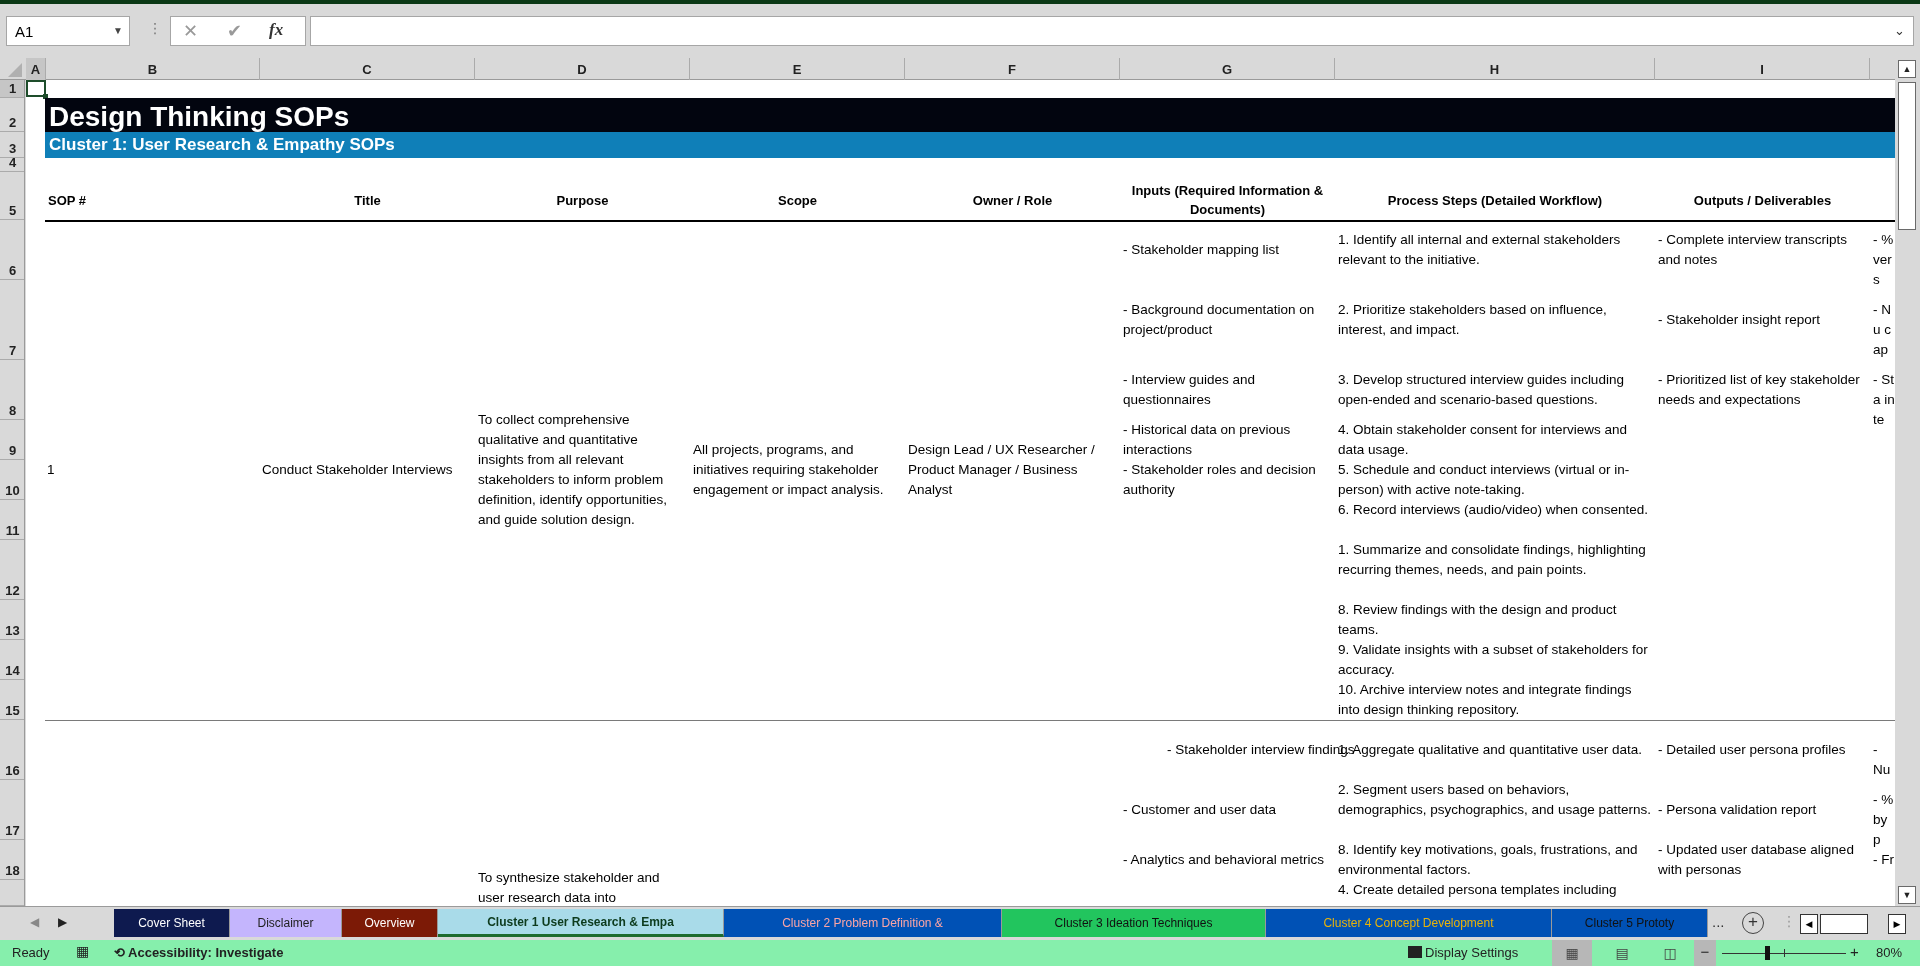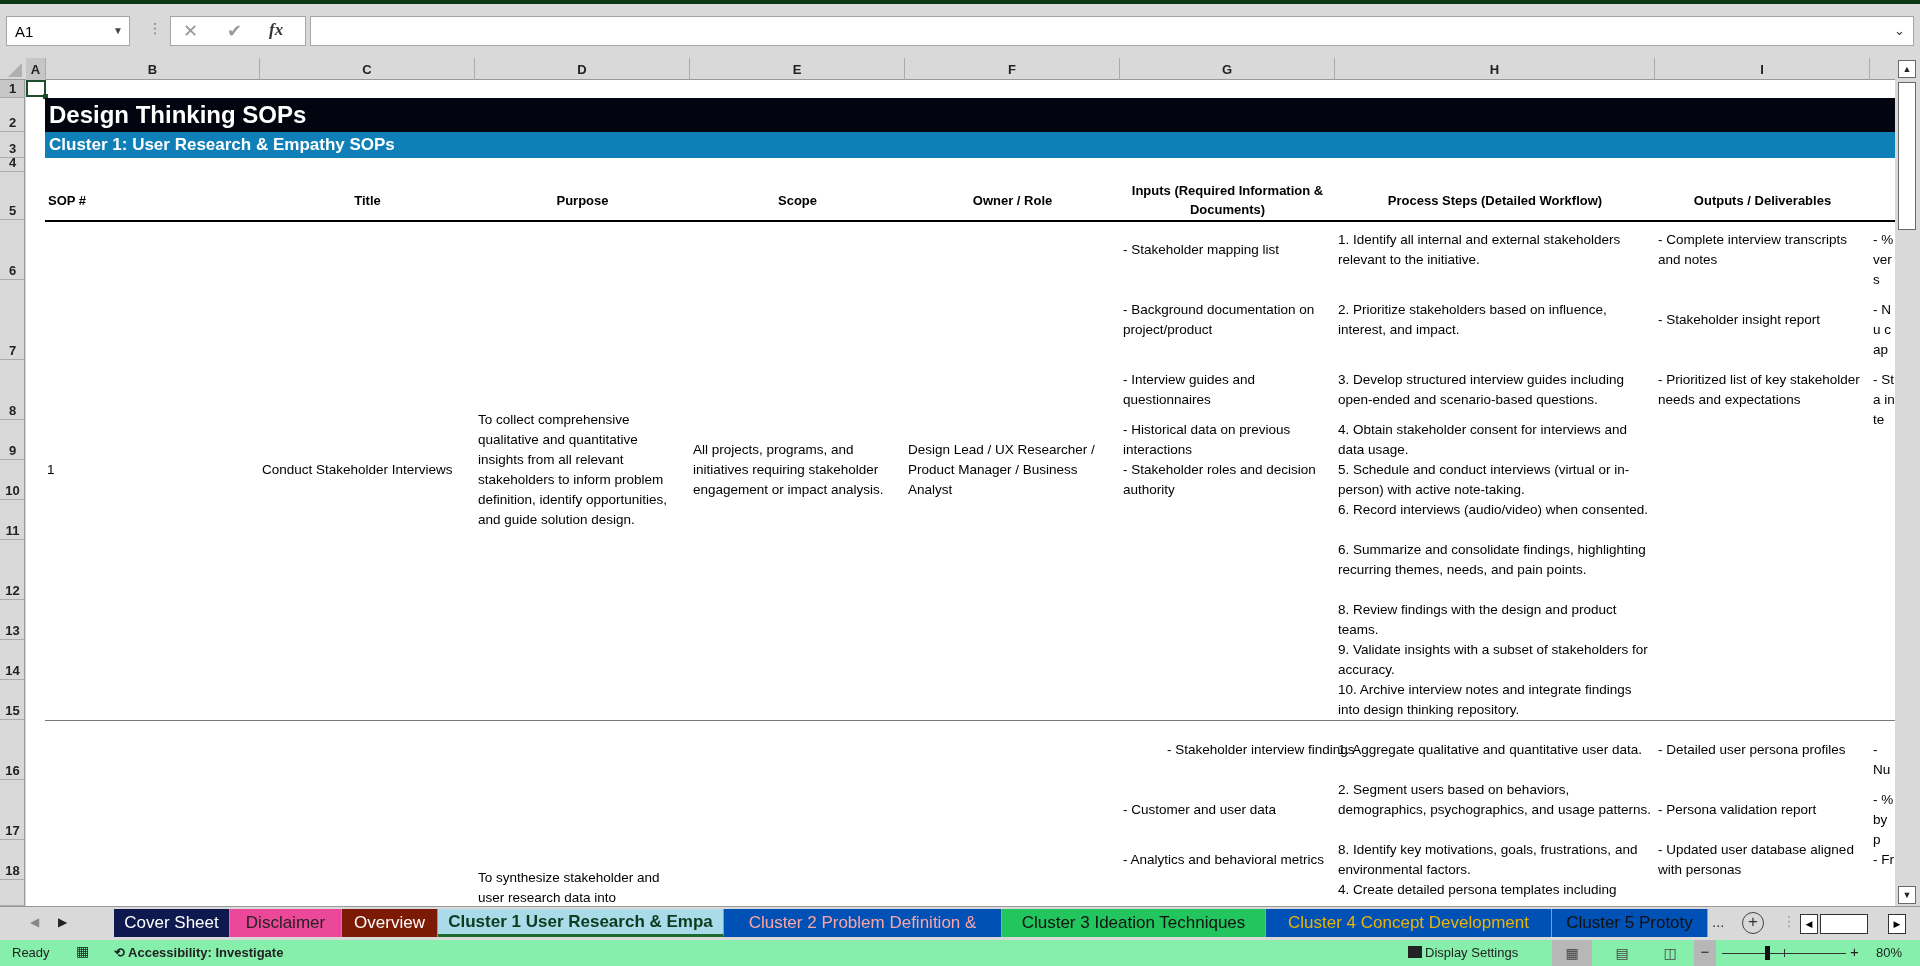--- a/index.html
+++ b/index.html
@@ -20,37 +20,37 @@
   .colhdr .corner { position: absolute; left: 0; top: 0; width: 25px; height: 22px; }
   .corner-tri { position: absolute; right: 3px; bottom: 3px; width: 0; height: 0; border-left: 14px solid transparent; border-bottom: 14px solid #b0b0b0; }
 
   .rowhdr { position: absolute; left: 0; top: 80px; width: 25px; height: 826px; background: #d9d9d9; border-right: 1px solid #9a9a9a; overflow: hidden; }
   .rowhdr .rh { position: absolute; left: 0; width: 25px; border-bottom: 1px solid #ababab; font-size: 13px; font-weight: bold; color: #222; text-align: center; display: flex; align-items: flex-end; justify-content: center; padding-bottom: 1px; }
   .rowhdr .rh.sel { background: #c6c6c6; }
 
   .grid { position: absolute; left: 26px; top: 80px; width: 1869px; height: 826px; background: #fff; overflow: hidden; font-family: "Liberation Sans Narrow", "Liberation Sans", sans-serif; }
   .a1sel { position: absolute; left: 0; top: 0; width: 20px; height: 17px; border: 2px solid #1e4d2b; }
   .a1sel::after { content: ""; position: absolute; right: -4px; bottom: -4px; width: 5px; height: 5px; background: #1e4d2b; }
-  .title-band { position: absolute; left: 19px; top: 18px; width: 1850px; height: 34px; background: #02050f; color: #fff; font-size: 24px; font-weight: bold; padding: 3px 0 0 4px; }
+  .title-band { position: absolute; left: 19px; top: 18px; width: 1850px; height: 34px; background: #02050f; color: #fff; font-size: 28px; font-weight: bold; padding: 3px 0 0 4px; }
   .cluster-band { position: absolute; left: 19px; top: 52px; width: 1850px; height: 26px; background: #0f7fb8; color: #fff; font-size: 17px; font-weight: bold; padding: 3px 0 0 4px; }
   .hdr-cell { position: absolute; top: 100px; height: 40px; font-size: 13px; font-weight: bold; color: #000; display: flex; align-items: center; justify-content: center; text-align: center; line-height: 19px; }
   .hdr-line { position: absolute; left: 19px; top: 140px; width: 1850px; height: 2px; background: #000; }
   .sep-line { position: absolute; left: 19px; top: 640px; width: 1850px; height: 1px; background: #7a7a7a; }
   .cell { position: absolute; font-size: 13.5px; color: #000; line-height: 20px; }
   .cell.vc { display: flex; align-items: center; }
 
   .vscroll { position: absolute; left: 1895px; top: 58px; width: 25px; height: 848px; background: #d9d9d9; }
   .vscroll .up, .vscroll .down { position: absolute; left: 3px; width: 18px; height: 18px; border: 1px solid #6a6a6a; background: #fff; font-size: 9px; text-align: center; line-height: 16px; color: #222; }
   .vscroll .up { top: 2px; }
   .vscroll .down { bottom: 2px; }
   .vscroll .thumb { position: absolute; left: 3px; top: 24px; width: 18px; height: 148px; border: 1px solid #6a6a6a; background: #fff; }
 
   .tabbar { position: absolute; left: 0; top: 906px; width: 1920px; height: 34px; background: #d9d9d9; border-top: 1px solid #9a9a9a; }
   .tabnav { position: absolute; top: 8px; font-size: 12px; color: #888; }
-  .tab { position: absolute; top: 2px; height: 28px; font-size: 17px; display: flex; align-items: center; justify-content: center; white-space: nowrap; overflow: hidden; border-right: 1px solid #9a9a9a; font-family: "Liberation Sans Narrow", "Liberation Sans", sans-serif; }
+  .tab { position: absolute; top: 2px; height: 28px; font-size: 12px; display: flex; align-items: center; justify-content: center; white-space: nowrap; overflow: hidden; border-right: 1px solid #9a9a9a; font-family: "Liberation Sans Narrow", "Liberation Sans", sans-serif; }
   .tab.active { border-bottom: 3px solid #1e6b2e; font-weight: bold; }
   .tabmore { position: absolute; left: 1712px; top: 6px; font-size: 15px; color: #333; }
   .tabadd { position: absolute; left: 1742px; top: 5px; width: 22px; height: 22px; border: 1.5px solid #444; border-radius: 50%; text-align: center; line-height: 18px; font-size: 17px; color: #333; }
   .tabdots { position: absolute; left: 1782px; top: 6px; font-size: 14px; color: #999; }
   .hscroll { position: absolute; left: 1800px; top: 7px; width: 106px; height: 20px; }
   .hscroll .l, .hscroll .r { position: absolute; top: 0; width: 18px; height: 20px; border: 1px solid #333; background: #fff; font-size: 9px; text-align: center; line-height: 18px; }
   .hscroll .l { left: 0; }
   .hscroll .r { right: 0; }
   .hscroll .t { position: absolute; left: 20px; top: 0; width: 48px; height: 20px; border: 1px solid #333; background: #fff; }
 
@@ -153,21 +153,21 @@
   <div class="cell" style="left:1097px;top:290px;width:212px;">- Interview guides and questionnaires</div>
   <div class="cell" style="left:1097px;top:340px;width:212px;">- Historical data on previous interactions</div>
   <div class="cell" style="left:1097px;top:380px;width:212px;">- Stakeholder roles and decision authority</div>
 
   <div class="cell" style="left:1312px;top:150px;width:318px;">1. Identify all internal and external stakeholders relevant to the initiative.</div>
   <div class="cell" style="left:1312px;top:220px;width:318px;">2. Prioritize stakeholders based on influence, interest, and impact.</div>
   <div class="cell" style="left:1312px;top:290px;width:318px;">3. Develop structured interview guides including open-ended and scenario-based questions.</div>
   <div class="cell" style="left:1312px;top:340px;width:318px;">4. Obtain stakeholder consent for interviews and data usage.</div>
   <div class="cell" style="left:1312px;top:380px;width:318px;">5. Schedule and conduct interviews (virtual or in-person) with active note-taking.</div>
   <div class="cell" style="left:1312px;top:420px;width:318px;">6. Record interviews (audio/video) when consented.</div>
-  <div class="cell" style="left:1312px;top:460px;width:318px;">6. Summarize and consolidate findings, highlighting recurring themes, needs, and pain points.</div>
+  <div class="cell" style="left:1312px;top:460px;width:318px;">1. Summarize and consolidate findings, highlighting recurring themes, needs, and pain points.</div>
   <div class="cell" style="left:1312px;top:520px;width:318px;">8. Review findings with the design and product teams.</div>
   <div class="cell" style="left:1312px;top:560px;width:318px;">9. Validate insights with a subset of stakeholders for accuracy.</div>
   <div class="cell" style="left:1312px;top:600px;width:318px;">10. Archive interview notes and integrate findings into design thinking repository.</div>
 
   <div class="cell" style="left:1632px;top:150px;width:212px;">- Complete interview transcripts and notes</div>
   <div class="cell" style="left:1632px;top:230px;width:212px;">- Stakeholder insight report</div>
   <div class="cell" style="left:1632px;top:290px;width:212px;">- Prioritized list of key stakeholder needs and expectations</div>
 
   <div class="cell" style="left:1847px;top:150px;width:22px;overflow:hidden;white-space:normal;word-break:break-all;">- % vers</div>
   <div class="cell" style="left:1847px;top:220px;width:22px;overflow:hidden;word-break:break-all;">- Nu cap</div>
@@ -199,21 +199,21 @@
   <div class="up">▲</div>
   <div class="thumb"></div>
   <div class="down">▼</div>
 </div>
 
 <div class="tabbar">
   <span class="tabnav" style="left:30px;">◀</span>
   <span class="tabnav" style="left:58px;color:#222;">▶</span>
   <div id="tabs">
       <div class="tab" style="left: 114px; width: 116px; background: rgb(14, 26, 79); color: rgb(255, 255, 255);">Cover Sheet</div>
-      <div class="tab" style="left: 230px; width: 112px; background: #ec4899; color: rgb(34, 34, 34);">Disclaimer</div>
+      <div class="tab" style="left: 230px; width: 112px; background: #c4b5fd; color: rgb(34, 34, 34);">Disclaimer</div>
       <div class="tab" style="left: 342px; width: 96px; background: rgb(124, 26, 6); color: rgb(255, 255, 255);">Overview</div>
       <div class="tab active" style="left: 438px; width: 286px; background: rgb(169, 219, 233); color: rgb(13, 59, 29);">Cluster 1  User Research &amp; Empa</div>
       <div class="tab" style="left: 724px; width: 278px; background: rgb(0, 81, 181); color: #fca5a5;">Cluster 2  Problem Definition &amp;</div>
       <div class="tab" style="left: 1002px; width: 264px; background: #22c55e; color: rgb(17, 17, 17);">Cluster 3  Ideation Techniques</div>
       <div class="tab" style="left: 1266px; width: 286px; background: rgb(0, 81, 181); color: #eab308;">Cluster 4  Concept Development</div>
       <div class="tab" style="left: 1552px; width: 156px; background: rgb(0, 81, 181); color: rgb(17, 17, 17);">Cluster 5  Prototy</div>
     </div>
   <span class="tabmore">...</span>
   <span class="tabadd">+</span>
   <span class="tabdots">⋮</span>

